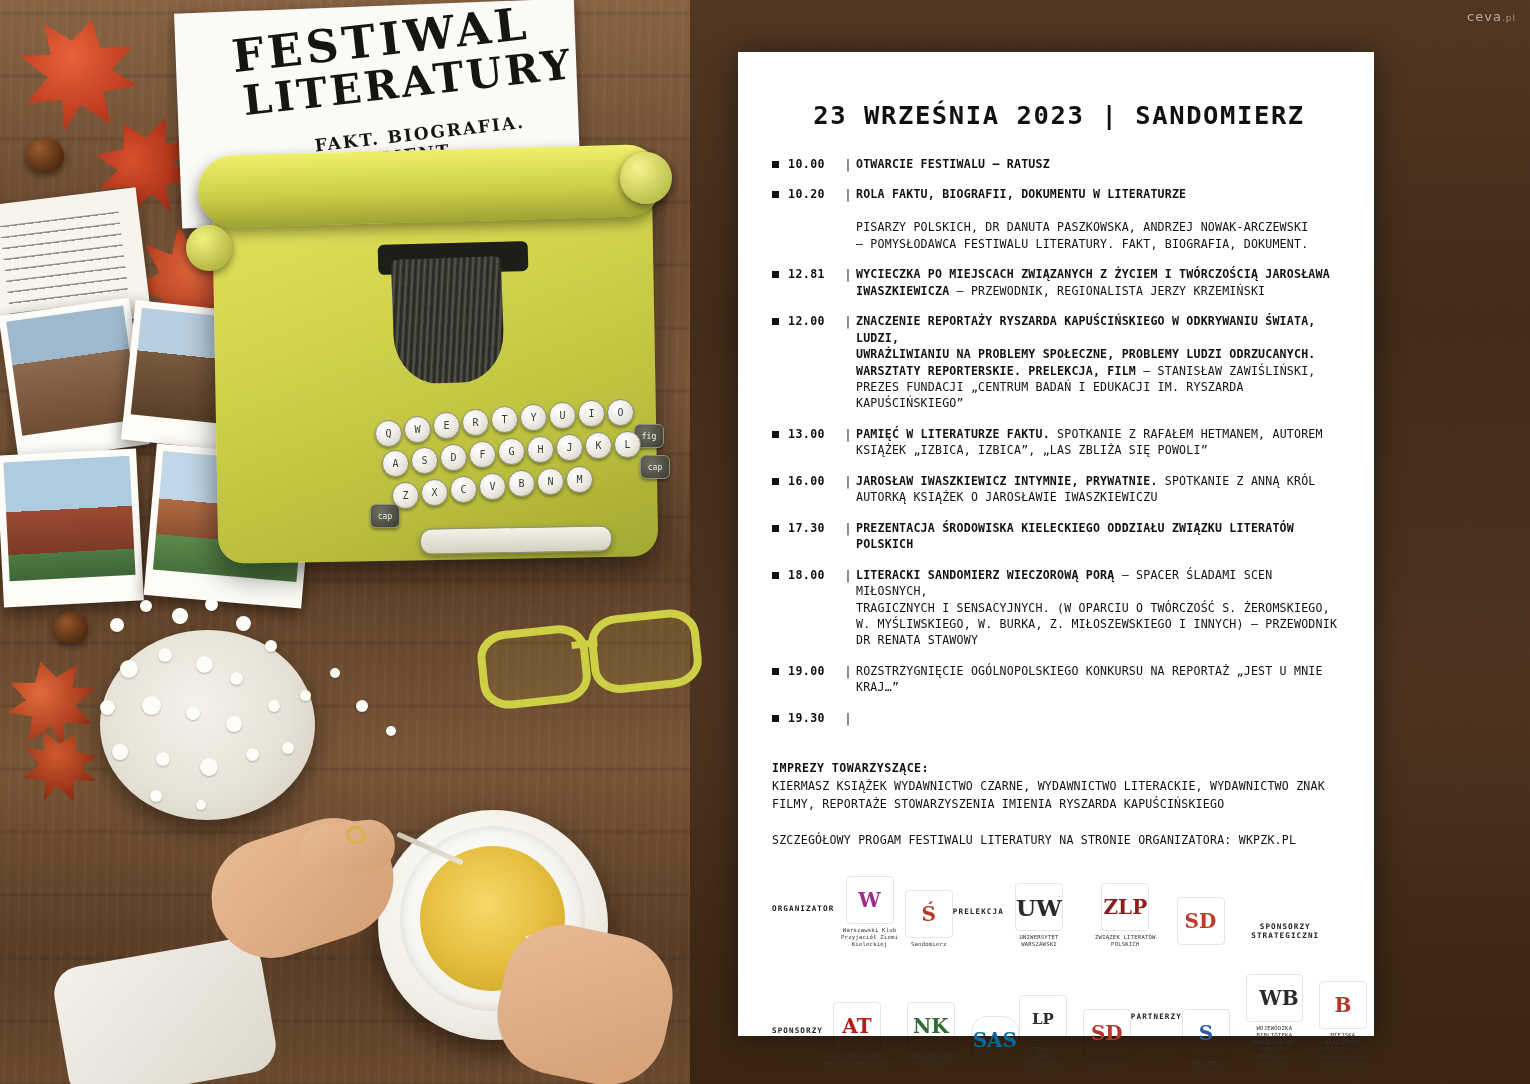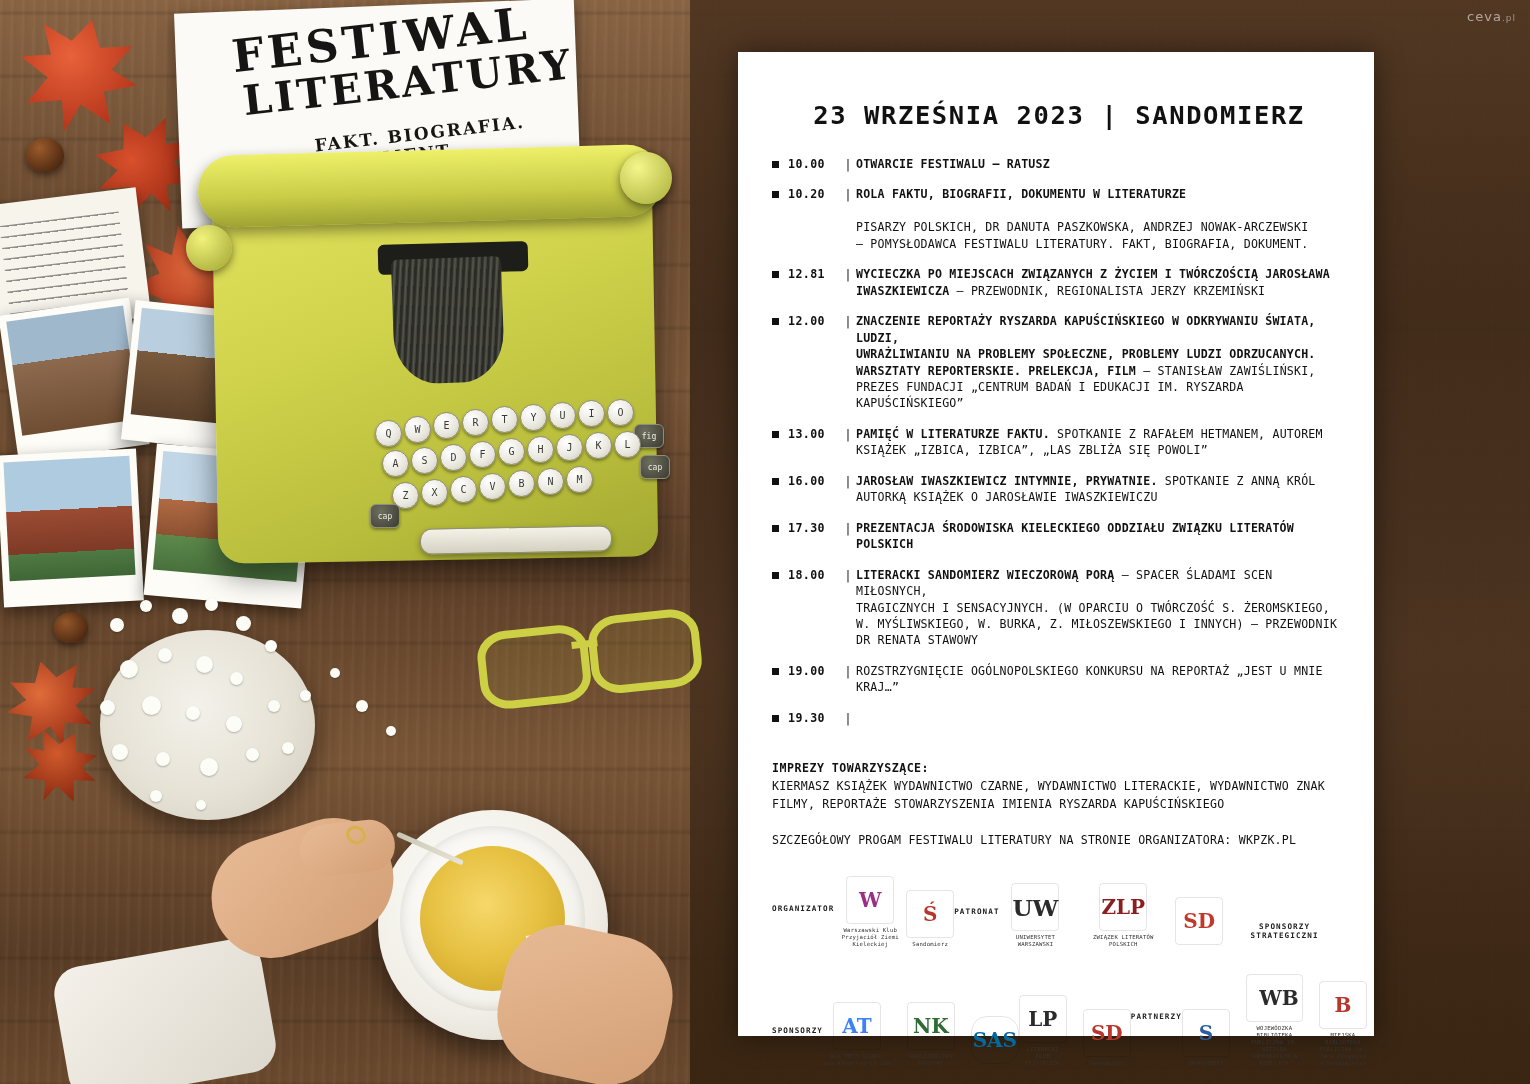--- a/index.html
+++ b/index.html
@@ -501,21 +501,21 @@
           <div class="logo-group">
             <div class="logo-group-title"></div>
             <div class="logo-items">
               <div class="logo">
                 <div class="glyph" style="color: rgb(184, 55, 44); font-size: 20px; font-weight: 700; width: 46px; height: 46px; border: 1px solid rgba(0, 0, 0, 0.1); border-radius: 4px;">Ś</div>
                 <div class="cap">Sandomierz</div>
               </div>
             </div>
           </div>
           <div class="logo-group">
-            <div class="logo-group-title">PATRONAT</div>
+            <div class="logo-group-title">PRELEKCJA</div>
             <div class="logo-items">
               <div class="logo">
                 <div class="glyph" style="color: rgb(43, 43, 43); font-size: 23px; font-weight: 700; width: 46px; height: 46px; border: 1px solid rgba(0, 0, 0, 0.1); border-radius: 4px;">UW</div>
                 <div class="cap">UNIWERSYTET WARSZAWSKI</div>
               </div>
               <div class="logo">
                 <div class="glyph" style="color: rgb(139, 31, 31); font-size: 20px; font-weight: 700; width: 46px; height: 46px; border: 1px solid rgba(0, 0, 0, 0.1); border-radius: 4px;">ZLP</div>
                 <div class="cap">ZWIĄZEK LITERATÓW POLSKICH</div>
               </div>
               <div class="logo">
@@ -526,38 +526,38 @@
           </div>
           <div class="logo-group">
             <div class="logo-group-title">SPONSORZY STRATEGICZNI</div>
           </div>
         </div>
       <div class="logo-row" style="margin-top:26px;" id="logo-row-2">
           <div class="logo-group">
             <div class="logo-group-title">SPONSORZY</div>
             <div class="logo-items">
               <div class="logo">
-                <div class="glyph" style="color: #3b82f6; font-size: 20px; font-weight: 700; width: 46px; height: 46px; border: 1px solid rgba(0, 0, 0, 0.1); border-radius: 4px;">AT</div>
+                <div class="glyph" style="color: #b91c1c; font-size: 20px; font-weight: 700; width: 46px; height: 46px; border: 1px solid rgba(0, 0, 0, 0.1); border-radius: 4px;">AT</div>
                 <div class="cap">ALK TECH GLOBAL www.armorhybrid.com</div>
               </div>
               <div class="logo">
                 <div class="glyph" style="color: rgb(47, 107, 53); font-size: 20px; font-weight: 700; width: 46px; height: 46px; border: 1px solid rgba(0, 0, 0, 0.1); border-radius: 4px;">NK</div>
                 <div class="cap">NADLEŚNICTWO KACZYNY</div>
               </div>
               <div class="logo">
                 <div class="glyph" style="color: #0369a1; font-size: 20px; font-weight: 700; width: 46px; height: 46px; border: 1px solid rgba(0, 0, 0, 0.1); border-radius: 16px;">SAS</div>
                 <div class="cap"></div>
               </div>
             </div>
           </div>
           <div class="logo-group">
             <div class="logo-group-title"></div>
             <div class="logo-items">
               <div class="logo">
-                <div class="glyph" style="color: rgb(43, 43, 43); font-size: 20px; font-weight: 700; width: 46px; height: 46px; border: 1px solid rgba(0, 0, 0, 0.1); border-radius: 4px;">LP</div>
+                <div class="glyph" style="color: rgb(43, 43, 43); font-size: 15px; font-weight: 700; width: 46px; height: 46px; border: 1px solid rgba(0, 0, 0, 0.1); border-radius: 4px;">LP</div>
                 <div class="cap">LITERACKI KLUB PRZYJACIÓŁ</div>
               </div>
               <div class="logo">
                 <div class="glyph" style="color: rgb(184, 55, 44); font-size: 20px; font-weight: 700; width: 46px; height: 46px; border: 1px solid rgba(0, 0, 0, 0.1); border-radius: 4px;">SD</div>
                 <div class="cap">Sandomierz</div>
               </div>
             </div>
           </div>
           <div class="logo-group">
             <div class="logo-group-title">PARTNERZY</div>

